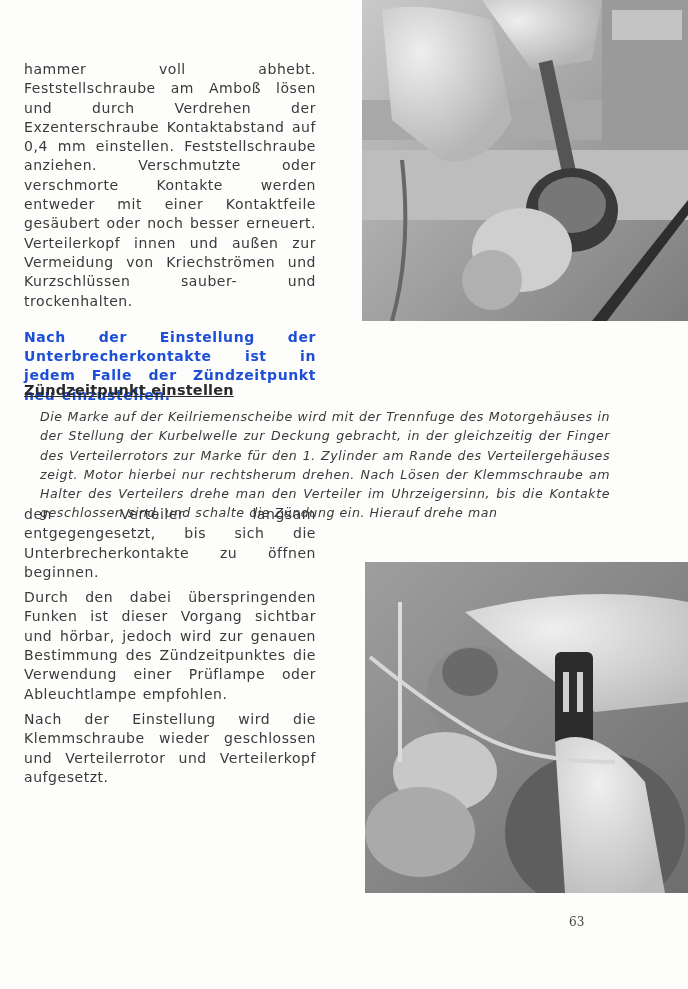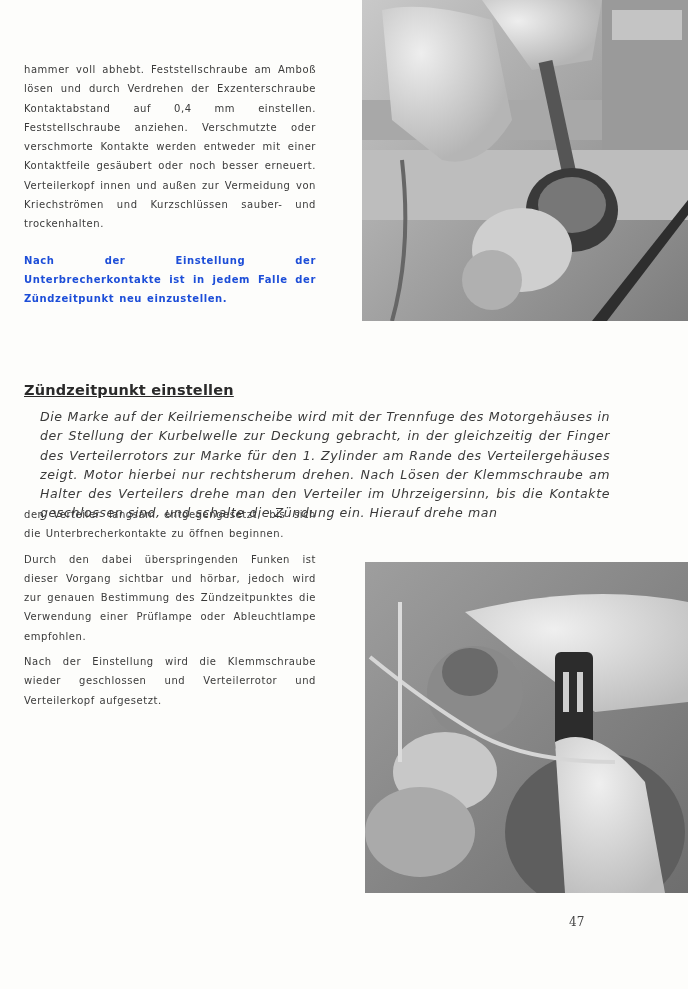--- a/index.html
+++ b/index.html
@@ -4,21 +4,21 @@
   <style>
     html, body { margin: 0; padding: 0; }
     body {
       width: 688px; height: 989px; position: relative; overflow: hidden;
       background: #fdfdfb;
       font-family: "DejaVu Sans", sans-serif;
       color: #3a3a3a;
     }
     .col {
       position: absolute; left: 24px; width: 292px;
-      font-size: 10px; line-height: 19.3px; letter-spacing: 0.55px;
+      font-size: 14px; line-height: 19.3px; letter-spacing: 0.55px;
       text-align: justify; word-spacing: 1px;
     }
     .col p { margin: 0; }
     .p-gap { margin-top: 6px !important; }
     .bold { font-weight: bold; color: #1d4ed8; letter-spacing: 0.6px; }
     .heading {
       position: absolute; left: 24px; top: 382px;
       font-size: 14.5px; font-weight: bold; color: #2a2a2a; letter-spacing: 0.2px; text-decoration: underline;
     }
     .full {
@@ -106,13 +106,13 @@
     <rect x="190" y="90" width="38" height="100" rx="6" fill="#2c2c2c"></rect>
     <rect x="198" y="110" width="6" height="40" fill="#cfcfcf"></rect>
     <rect x="212" y="110" width="6" height="40" fill="#cfcfcf"></rect>
     <ellipse cx="230" cy="270" rx="90" ry="80" fill="#5e5e5e"></ellipse>
     <path d="M190 180 Q230 160 280 220 L300 331 L200 331 Z" fill="url(#hand2)"></path>
     <path d="M5 95 Q60 140 110 170 Q160 200 250 200" stroke="#d6d6d6" stroke-width="4" fill="none"></path>
     <path d="M35 40 L35 200" stroke="#dcdcdc" stroke-width="4" fill="none"></path>
   </svg>
 </div>
 
-<div class="page-number">47</div>
+<div class="page-number">63</div>
 
 </body></html>

